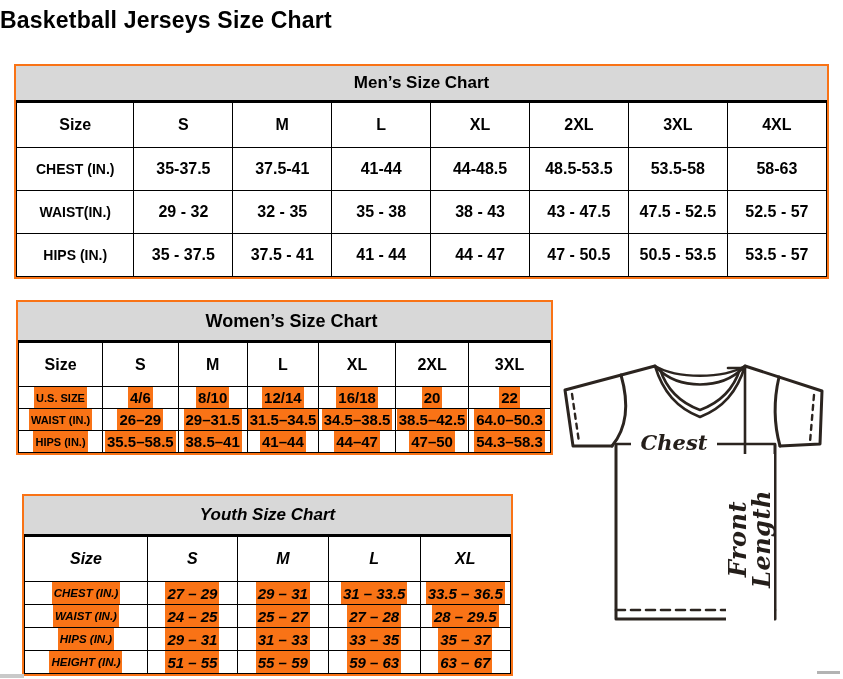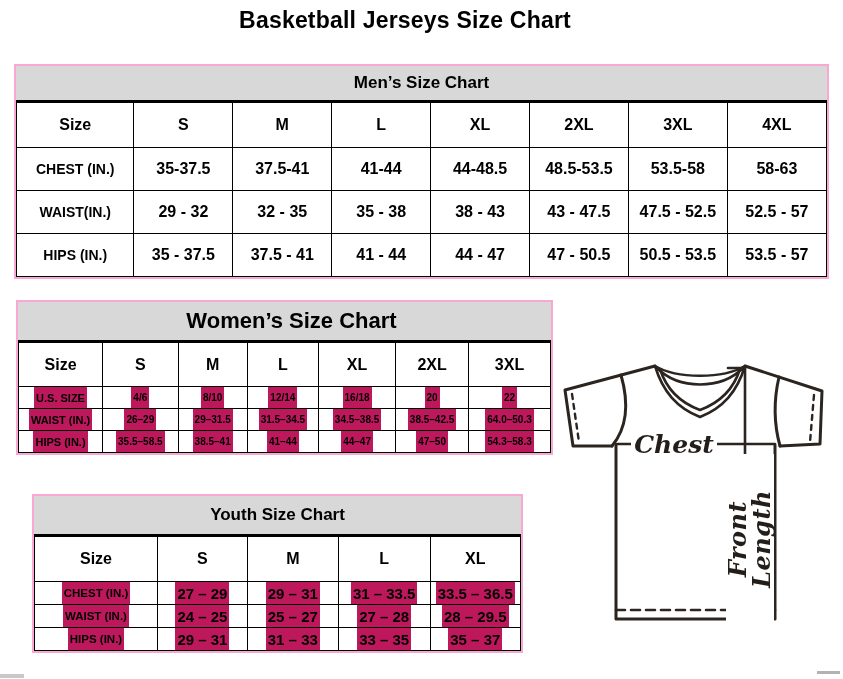--- a/index.html
+++ b/index.html
@@ -1,51 +1,51 @@
 <!DOCTYPE html>
 <html><head>
 <meta charset="utf-8">
 <style>
   html,body{margin:0;padding:0;background:#fff;}
   .page{position:relative;width:843px;height:679px;background:#ffffff;overflow:hidden;
         font-family:"Liberation Sans",sans-serif;color:#000;}
-  .main-title{position:absolute;top:7px;left:0;width:810px;text-align:center;
+  .main-title{position:absolute;top:7px;left:0;width:810px;
               font-size:23px;font-weight:bold;letter-spacing:.2px;}
-  .tbl{position:absolute;border:2px solid #f9a8d4;background:#fff;}
+  .tbl{position:absolute;border:2px solid #f97316;background:#fff;}
   .tbl-title{background:#d8d8d8;border-bottom:2px solid #000;display:flex;align-items:center;
              justify-content:center;font-weight:bold;}
   .tbl table{border-collapse:collapse;width:100%;table-layout:fixed;}
   .tbl td{border:1.6px solid #000;text-align:center;vertical-align:middle;
           font-weight:bold;padding:0;overflow:hidden;white-space:nowrap;}
   
   .men{left:14px;top:64px;width:811px;}
   .men .tbl-title{height:34px;font-size:17px;}
   .men td{height:42px;font-size:16px;}
   .men tr.size-row td{height:44px;font-size:16px;}
   .men td.lbl{font-size:14px;}
   
   .women{left:16px;top:300px;width:533px;}
-  .women .tbl-title{height:38px;font-size:22px;padding-left:14px;}
+  .women .tbl-title{height:38px;font-size:18px;padding-left:14px;}
   .women tr.size-row td{height:43px;font-size:16px;}
-  .women td{height:21px;font-size:10px;}
+  .women td{height:21px;font-size:15px;}
   .women td.lbl{font-size:11px;}
   
-  .youth{left:32px;top:494px;width:487px;}
+  .youth{left:22px;top:494px;width:487px;font-style:italic;}
   .youth .tbl-title{height:38px;font-size:17px;}
   .youth tr.size-row td{height:44px;font-size:16px;}
   .youth td{height:22px;font-size:15px;}
   .youth td.lbl{font-size:11.5px;}
-  .hl{background:#be185d;padding:6px 2px;}
+  .hl{background:#f97316;padding:6px 2px;}
   
   .jersey{position:absolute;left:555px;top:358px;width:288px;height:272px;}
   .jersey svg{position:absolute;left:0;top:0;}
   .measure-label{position:absolute;background:#fff;color:#241e1a;line-height:1;
                  font-family:"DejaVu Serif",serif;font-style:italic;font-weight:bold;
                  text-align:center;}
-  .chest-label{left:76px;top:74px;width:86px;font-size:25px;}
+  .chest-label{left:76px;top:74px;width:86px;font-size:21px;}
   .front-length-label{left:110px;top:157px;width:170px;font-size:24px;
                       transform:rotate(-90deg);letter-spacing:.5px;}
   
   .sb-left{position:absolute;left:0;top:674px;width:24px;height:4px;background:#c9c9c9;}
   .sb-right{position:absolute;left:817px;top:671px;width:23px;height:3px;background:#b3b3b3;}
 </style>
 </head>
 <body>
 
 <div class="page">
@@ -195,20 +195,27 @@
         <td><span class="hl">27 – 28</span></td>
         <td><span class="hl">28 – 29.5</span></td>
       </tr>
       <tr>
         <td class="lbl"><span class="hl">HIPS (IN.)</span></td>
         <td><span class="hl">29 – 31</span></td>
         <td><span class="hl">31 – 33</span></td>
         <td><span class="hl">33 – 35</span></td>
         <td><span class="hl">35 – 37</span></td>
       </tr>
+      <tr>
+        <td class="lbl"><span class="hl">HEIGHT (IN.)</span></td>
+        <td><span class="hl">51 – 55</span></td>
+        <td><span class="hl">55 – 59</span></td>
+        <td><span class="hl">59 – 63</span></td>
+        <td><span class="hl">63 – 67</span></td>
+      </tr>
     </tbody>
       </table>
   </div>
 
   <div class="jersey">
     <svg width="288" height="272" viewBox="0 0 288 272" fill="none" stroke="#2b241f" stroke-width="3" stroke-linecap="round" stroke-linejoin="round">
 
       <g>
         <path d="M100,8 L10,32 L18,88 L57,88"></path>
         <path d="M190,8 L267,33 L265,86 L225,88"></path>

